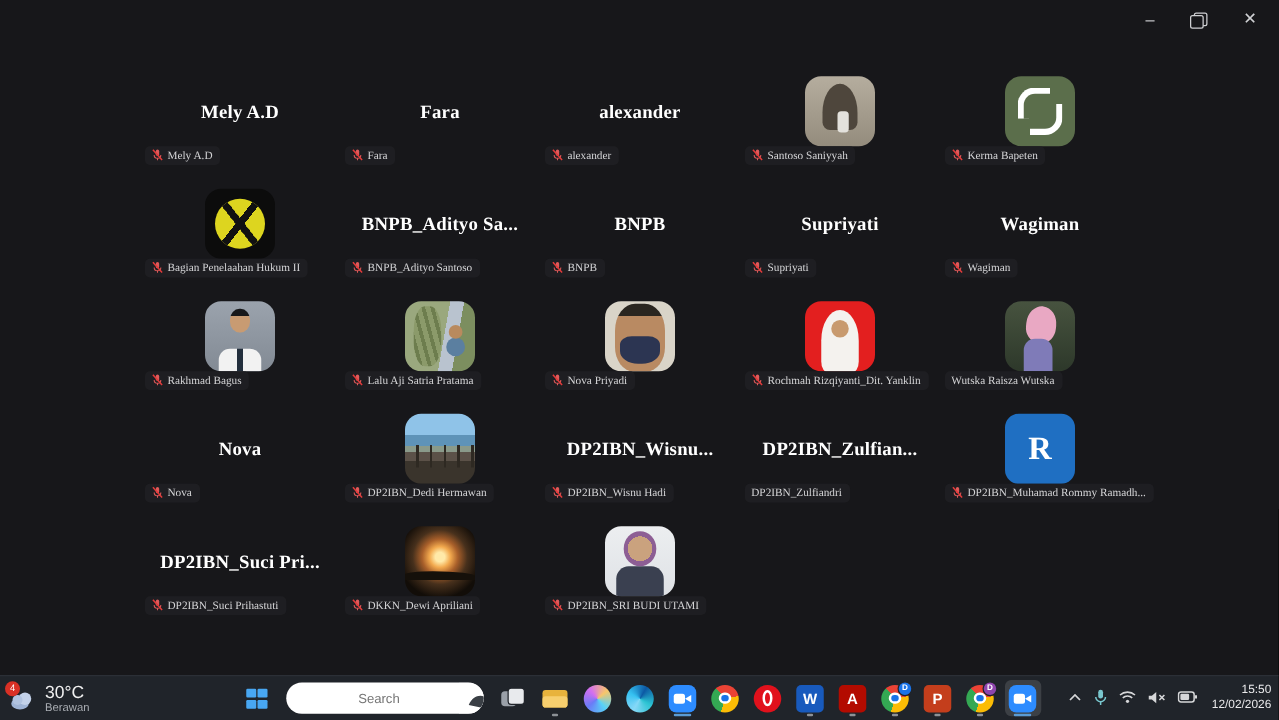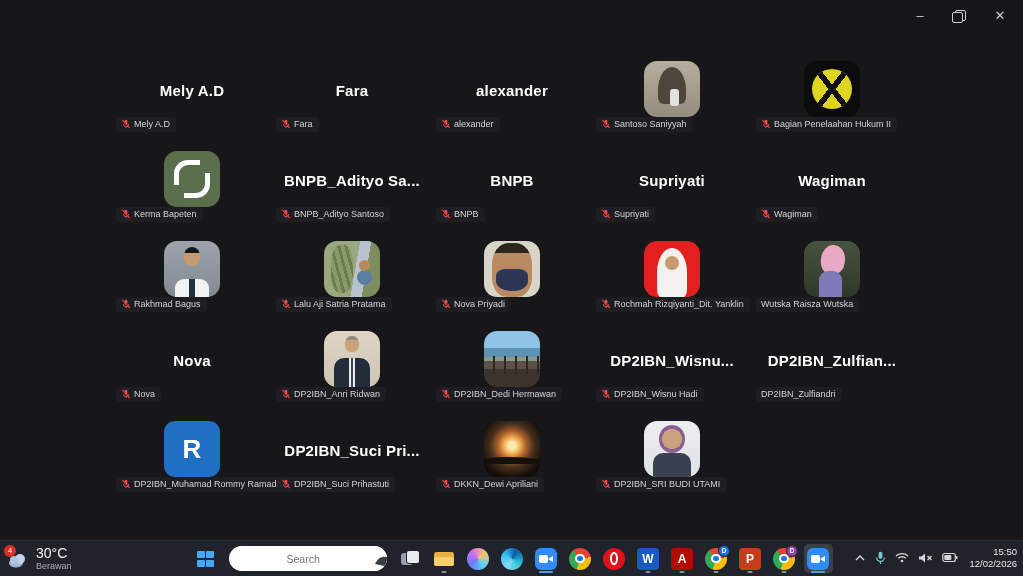--- a/index.html
+++ b/index.html
@@ -7,21 +7,21 @@
           font-family:"Liberation Sans","DejaVu Sans",sans-serif;-webkit-font-smoothing:antialiased;}
 
   
   #winctrl{position:absolute;top:4px;right:10px;display:flex;gap:14px;align-items:center;z-index:5;}
   .wbtn{width:26px;height:22px;display:flex;align-items:center;justify-content:center;color:#cfd0d3;font-size:13px;}
   .restore-box{width:9px;height:9px;border:1.2px solid #cfd0d3;border-radius:2px;position:relative;background:transparent;}
   .restore-box::before{content:"";position:absolute;left:-3.5px;top:1.5px;width:9px;height:9px;border:1.2px solid #cfd0d3;border-radius:2px;background:#17171a;}
 
   
   #grid{position:absolute;left:112px;top:45px;display:grid;grid-template-columns:repeat(5,160px);grid-auto-rows:90px;}
-  .tile{position:relative;width:160px;height:90px;}
+  .tile{position:relative;width:160px;height:90px;font-family:Liberation Serif, serif;}
   .big-name{position:absolute;inset:0;display:flex;align-items:center;justify-content:center;
             color:#fff;font-weight:bold;font-size:15px;letter-spacing:.2px;white-space:nowrap;}
   .avatar{position:absolute;left:52px;top:16px;width:56px;height:56px;border-radius:13px;overflow:hidden;}
   .avatar::before,.avatar::after{content:"";position:absolute;}
   .pill{position:absolute;left:4px;bottom:3px;display:flex;align-items:center;gap:3px;
         background:rgba(32,32,35,.92);border-radius:4px;padding:2px 6px 3px 5px;max-width:165px;z-index:2;}
   .pill-text{color:#d4d4d6;font-size:9px;white-space:nowrap;}
   .micsvg{width:10px;height:10px;flex:0 0 auto;}
 
   
@@ -208,44 +208,44 @@
   <svg class="micsvg" viewBox="0 0 12 12">
     <rect x="4.4" y="0.8" width="3.2" height="6" rx="1.6" fill="#e05a5a"></rect>
     <path d="M2.8 6a3.2 3.2 0 0 0 6.4 0" stroke="#e05a5a" stroke-width="1" fill="none"></path>
     <line x1="6" y1="9.2" x2="6" y2="11" stroke="#e05a5a" stroke-width="1"></line>
     <line x1="1.6" y1="1" x2="10.4" y2="10.8" stroke="#e23b3b" stroke-width="1.5"></line>
   </svg>
 <span class="pill-text">Santoso Saniyyah</span>
         </div>
       </div>
       <div class="tile">
+        <div class="avatar av-kerma"></div>
+        <div class="pill">
+  <svg class="micsvg" viewBox="0 0 12 12">
+    <rect x="4.4" y="0.8" width="3.2" height="6" rx="1.6" fill="#e05a5a"></rect>
+    <path d="M2.8 6a3.2 3.2 0 0 0 6.4 0" stroke="#e05a5a" stroke-width="1" fill="none"></path>
+    <line x1="6" y1="9.2" x2="6" y2="11" stroke="#e05a5a" stroke-width="1"></line>
+    <line x1="1.6" y1="1" x2="10.4" y2="10.8" stroke="#e23b3b" stroke-width="1.5"></line>
+  </svg>
+<span class="pill-text">Kerma Bapeten</span>
+        </div>
+      </div>
+      <div class="tile">
         <div class="avatar av-hukum"></div>
         <div class="pill">
   <svg class="micsvg" viewBox="0 0 12 12">
     <rect x="4.4" y="0.8" width="3.2" height="6" rx="1.6" fill="#e05a5a"></rect>
     <path d="M2.8 6a3.2 3.2 0 0 0 6.4 0" stroke="#e05a5a" stroke-width="1" fill="none"></path>
     <line x1="6" y1="9.2" x2="6" y2="11" stroke="#e05a5a" stroke-width="1"></line>
     <line x1="1.6" y1="1" x2="10.4" y2="10.8" stroke="#e23b3b" stroke-width="1.5"></line>
   </svg>
 <span class="pill-text">Bagian Penelaahan Hukum II</span>
         </div>
       </div>
       <div class="tile">
-        <div class="avatar av-kerma"></div>
-        <div class="pill">
-  <svg class="micsvg" viewBox="0 0 12 12">
-    <rect x="4.4" y="0.8" width="3.2" height="6" rx="1.6" fill="#e05a5a"></rect>
-    <path d="M2.8 6a3.2 3.2 0 0 0 6.4 0" stroke="#e05a5a" stroke-width="1" fill="none"></path>
-    <line x1="6" y1="9.2" x2="6" y2="11" stroke="#e05a5a" stroke-width="1"></line>
-    <line x1="1.6" y1="1" x2="10.4" y2="10.8" stroke="#e23b3b" stroke-width="1.5"></line>
-  </svg>
-<span class="pill-text">Kerma Bapeten</span>
-        </div>
-      </div>
-      <div class="tile">
         <div class="big-name">BNPB_Adityo Sa...</div>
         <div class="pill">
   <svg class="micsvg" viewBox="0 0 12 12">
     <rect x="4.4" y="0.8" width="3.2" height="6" rx="1.6" fill="#e05a5a"></rect>
     <path d="M2.8 6a3.2 3.2 0 0 0 6.4 0" stroke="#e05a5a" stroke-width="1" fill="none"></path>
     <line x1="6" y1="9.2" x2="6" y2="11" stroke="#e05a5a" stroke-width="1"></line>
     <line x1="1.6" y1="1" x2="10.4" y2="10.8" stroke="#e23b3b" stroke-width="1.5"></line>
   </svg>
 <span class="pill-text">BNPB_Adityo Santoso</span>
         </div>
@@ -343,32 +343,20 @@
       <div class="tile">
         <div class="big-name">Nova</div>
         <div class="pill">
   <svg class="micsvg" viewBox="0 0 12 12">
     <rect x="4.4" y="0.8" width="3.2" height="6" rx="1.6" fill="#e05a5a"></rect>
     <path d="M2.8 6a3.2 3.2 0 0 0 6.4 0" stroke="#e05a5a" stroke-width="1" fill="none"></path>
     <line x1="6" y1="9.2" x2="6" y2="11" stroke="#e05a5a" stroke-width="1"></line>
     <line x1="1.6" y1="1" x2="10.4" y2="10.8" stroke="#e23b3b" stroke-width="1.5"></line>
   </svg>
 <span class="pill-text">Nova</span>
-        </div>
-      </div>
-      <div class="tile">
-        <div class="avatar av-anri"></div>
-        <div class="pill">
-  <svg class="micsvg" viewBox="0 0 12 12">
-    <rect x="4.4" y="0.8" width="3.2" height="6" rx="1.6" fill="#e05a5a"></rect>
-    <path d="M2.8 6a3.2 3.2 0 0 0 6.4 0" stroke="#e05a5a" stroke-width="1" fill="none"></path>
-    <line x1="6" y1="9.2" x2="6" y2="11" stroke="#e05a5a" stroke-width="1"></line>
-    <line x1="1.6" y1="1" x2="10.4" y2="10.8" stroke="#e23b3b" stroke-width="1.5"></line>
-  </svg>
-<span class="pill-text">DP2IBN_Anri Ridwan</span>
         </div>
       </div>
       <div class="tile">
         <div class="avatar av-dedi"></div>
         <div class="pill">
   <svg class="micsvg" viewBox="0 0 12 12">
     <rect x="4.4" y="0.8" width="3.2" height="6" rx="1.6" fill="#e05a5a"></rect>
     <path d="M2.8 6a3.2 3.2 0 0 0 6.4 0" stroke="#e05a5a" stroke-width="1" fill="none"></path>
     <line x1="6" y1="9.2" x2="6" y2="11" stroke="#e05a5a" stroke-width="1"></line>
     <line x1="1.6" y1="1" x2="10.4" y2="10.8" stroke="#e23b3b" stroke-width="1.5"></line>

